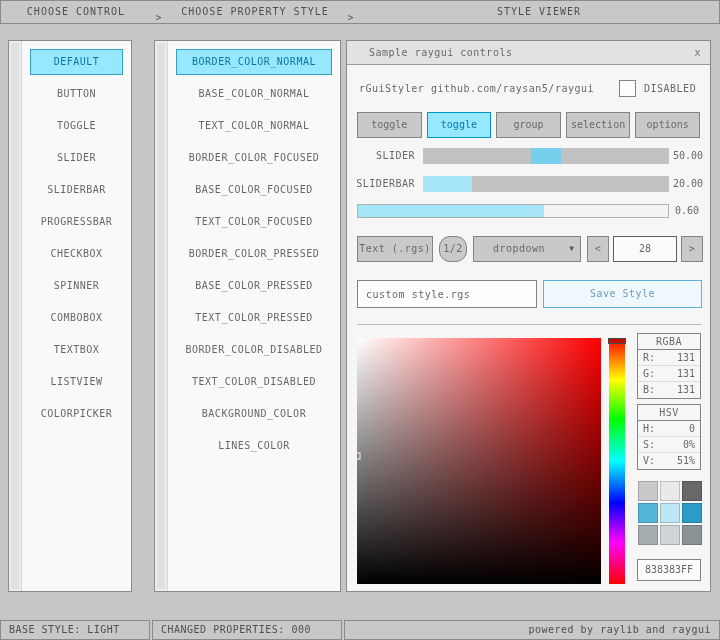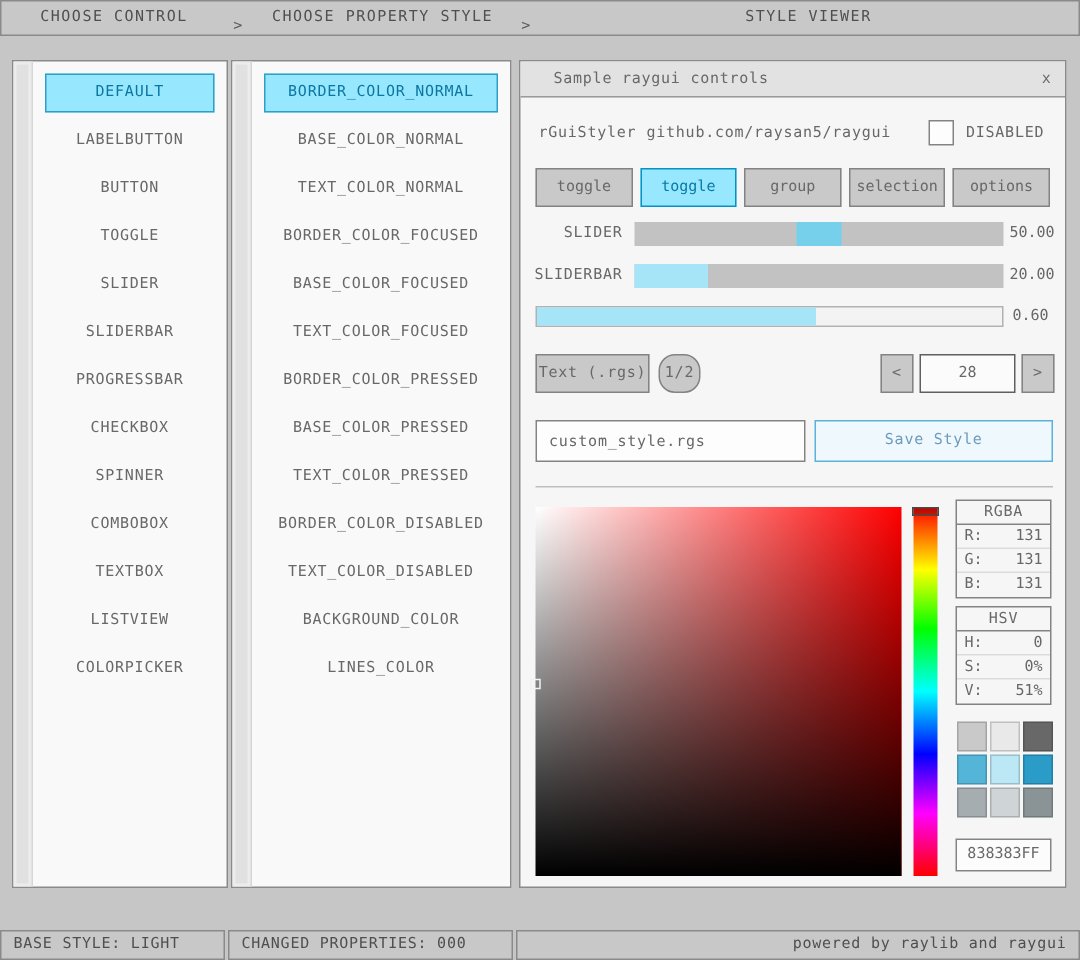--- a/index.html
+++ b/index.html
@@ -24,21 +24,21 @@
   .topbar .sec1 { width:150px; }
   .topbar .sec2 { width:176px; }
   .topbar .sec3 { flex:1;margin-top:23px; }
   .topbar .chev { width:16px; text-align:center; color:#5a5a5a; }
 
   
   .panel {
     position:absolute; top:40px; height:552px;
     background:#f9f9f9; border:1px solid #8a8a8a;
   }
-  .panel.controls { left:8px; width:144px; }
+  .panel.controls { left:8px; width:124px; }
   .panel.props { left:154px; width:187px; }
   .vscroll {
     position:absolute; left:0; top:0; bottom:0; width:13px;
     background:#ececec; border-right:1px solid #d6d6d6;
   }
   .vthumb { margin:2px; height:calc(100% - 4px); background:#e1e1e1; }
   ul.list { position:absolute; left:13px; right:0; top:0; padding:8px 8px 0 8px; list-style:none; }
   li.item {
     height:26px; line-height:24px; text-align:center; margin-bottom:6px;
     border:1px solid transparent; letter-spacing:0.5px; cursor:default;
@@ -152,21 +152,20 @@
     <div class="chev">&gt;</div>
     <div class="sec sec3">STYLE VIEWER</div>
   </header>
 
   <section class="panel controls">
     <div class="vscroll">
         <div class="vthumb"></div>
       </div>
     <ul class="list">
       <li class="item selected">DEFAULT</li>
-      <li class="item">LABELBUTTON</li>
       <li class="item">BUTTON</li>
       <li class="item">TOGGLE</li>
       <li class="item">SLIDER</li>
       <li class="item">SLIDERBAR</li>
       <li class="item">PROGRESSBAR</li>
       <li class="item">CHECKBOX</li>
       <li class="item">SPINNER</li>
       <li class="item">COMBOBOX</li>
       <li class="item">TEXTBOX</li>
       <li class="item">LISTVIEW</li>
@@ -226,20 +225,24 @@
     </div>
     <span class="abs val" style="left:326px; top:135px;">20.00</span>
 
     <div class="abs progress-track" style="top:163px;">
       <div class="fill" style="width: 60%;"></div>
     </div>
     <span class="abs val" style="left:328px; top:162px;">0.60</span>
 
     <div class="abs btn" style="left:10px; top:195px; width:76px;">Text (.rgs)</div>
     <div class="abs btn" style="left:92px; top:195px; width:28px;border-radius:11px;">1/2</div>
+    <div class="abs btn dropdown" style="left:126px; top:195px; width:108px;">
+      <span class="dlabel">dropdown</span>
+      <span class="caret">▼</span>
+    </div>
     <div class="abs btn" style="left:240px; top:195px; width:22px;">&lt;</div>
     <div class="abs spinval" style="left:266px; top:195px; width:64px;">28</div>
     <div class="abs btn" style="left:334px; top:195px; width:22px;">&gt;</div>
 
     <input class="abs textbox" style="left: 10px; top: 239px; width: 180px;" value="custom_style.rgs">
     <div class="abs savebtn" style="left:196px; top:239px; width:159px;">Save Style</div>
 
     <div class="abs divider"></div>
 
     <div class="abs sv-square">

